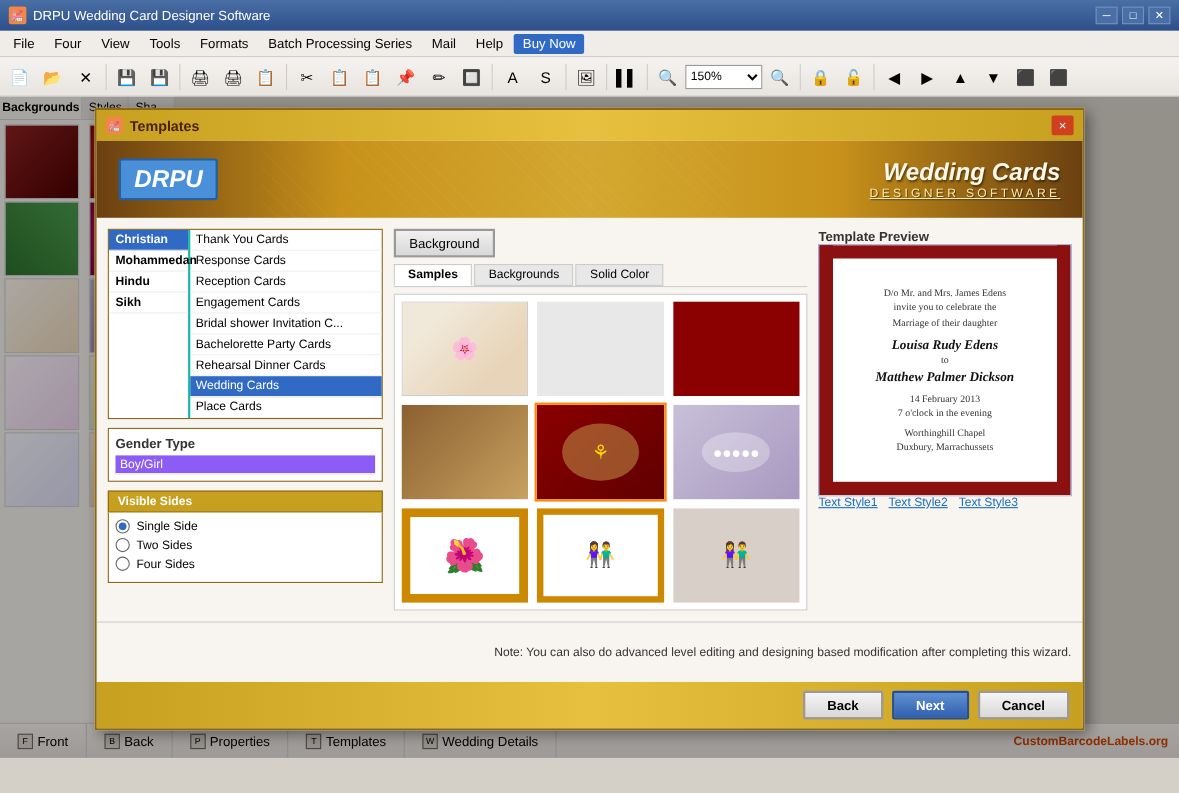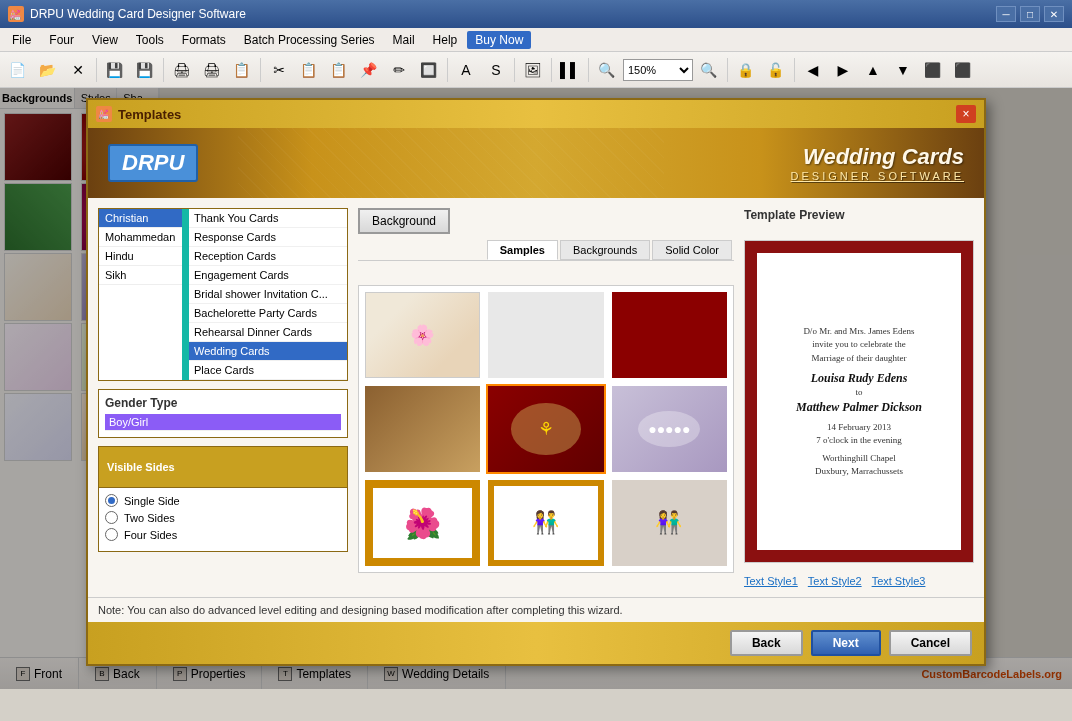--- a/index.html
+++ b/index.html
@@ -182,21 +182,21 @@
     }
     .ri-col-header {
       flex: 1;
       padding: 4px 8px;
       font-size: 12px;
       font-weight: bold;
       color: #333;
       border-right: 1px solid #999;
     }
     .ri-body { display: flex; }
-    .religion-list { width: 90px; border-right: 7px solid #14b8a6; }
+    .religion-list { width: 74px; border-right: 2px solid #14b8a6; font-weight: bold; }
     .religion-item {
       padding: 3px 6px;
       cursor: pointer;
       font-size: 11px;
       color: #000;
       border-bottom: 1px solid #eee;
     }
     .religion-item.selected { background: #316ac5; color: white; }
     .invitation-list { flex: 1; }
     .invitation-item {
@@ -213,21 +213,21 @@
 
     .gender-section { margin-top: 8px; border: 1px solid #8b6914; padding: 6px; background: white; }
     .gender-label { font-size: 12px; font-weight: bold; color: #333; margin-bottom: 4px; }
     .gender-item { padding: 2px 4px; cursor: pointer; font-size: 11px; border-bottom: 1px solid #f0f0f0; }
     .gender-item.selected { background: #8b5cf6; color: white; }
 
     .visible-sides-section { margin-top: 8px; }
     .visible-sides-header {
       background: #c8a020;
       color: white;
-      padding: 14px 8px;
+      padding: 3px 8px;
       font-size: 11px;
       font-weight: bold;
       border: 1px solid #8b6914;
     }
     .sides-options { border: 1px solid #8b6914; border-top: none; padding: 6px; background: white; }
     .side-option { display: flex; align-items: center; gap: 6px; margin-bottom: 4px; font-size: 11px; cursor: pointer; }
     .radio-btn { width: 13px; height: 13px; border-radius: 50%; border: 1px solid #666; background: white; display: flex; align-items: center; justify-content: center; }
     .radio-btn.checked::after { content: ''; width: 7px; height: 7px; background: #316ac5; border-radius: 50%; display: block; }
 
     
@@ -239,23 +239,22 @@
       border: 2px solid #999;
       padding: 4px 12px;
       font-size: 12px;
       cursor: pointer;
       margin-bottom: 6px;
       display: inline-block;
     }
     .template-tabs {
       display: flex;
       gap: 0;
-      margin-bottom: 24px;
+      margin-bottom: 6px;
       border-bottom: 1px solid #ccc;
-      justify-content: flex-end;
     }
     .tmpl-tab {
       padding: 3px 12px;
       font-size: 11px;
       cursor: pointer;
       border: 1px solid #ccc;
       background: #e8e8e8;
       margin-right: 2px;
     }
     .tmpl-tab.active { background: white; border-bottom-color: white; font-weight: bold; }
@@ -288,24 +287,24 @@
     .tmpl-3 { background: #8b0000; }
     .tmpl-4 { background: linear-gradient(135deg, #8b6030, #c8a060); }
     .tmpl-6 { background: linear-gradient(135deg, #c8c0d8, #a898c0); display: flex; align-items: center; justify-content: center; }
     .tmpl-8 { background: #d8d0c8; display: flex; align-items: center; justify-content: center; }
 
     
     .dialog-right {
       width: 230px;
       flex-shrink: 0;
     }
-    .preview-label { font-size: 12px; font-weight: bold; color: #333; margin-bottom: 18px; }
+    .preview-label { font-size: 12px; font-weight: bold; color: #333; margin-bottom: 0; }
     .preview-box {
       width: 100%;
-      height: 323px;
+      height: 229px;
       border: 1px solid #ccc;
       background: #4c1d95;
       overflow: hidden;
       position: relative;
     }
     .preview-content {
       width: 100%;
       height: 100%;
       background: linear-gradient(to right, #8b1010 12px, white 12px, white calc(100% - 12px), #8b1010 calc(100% - 12px));
       position: relative;
@@ -329,30 +328,31 @@
       flex-direction: column;
       align-items: center;
       justify-content: center;
       font-family: Georgia, serif;
       text-align: center;
       padding: 8px;
     }
     .preview-text-line { font-size: 9px; color: #333; line-height: 1.5; }
     .preview-text-large { font-style: italic; font-size: 12px; color: #111; font-weight: bold; }
 
-    .text-styles { display: flex; gap: 10px; margin-top: 12px; }
+    .text-styles { display: flex; gap: 10px; margin-top: 0; }
     .text-style-link { color: #1a6fc4; text-decoration: underline; font-size: 11px; cursor: pointer; }
 
     
     .dialog-note {
       background: #f8f5f0;
-      padding: 6px 10px;
+      padding: 21px 10px;
       font-size: 11px;
       color: #333;
       border-top: 1px solid #ccc;
+      text-align: right;
     }
 
     
     .dialog-footer {
       background: linear-gradient(to right, #c8a020, #e8c040, #c8a020);
       padding: 8px 12px;
       display: flex;
       align-items: center;
       justify-content: flex-end;
       gap: 8px;

